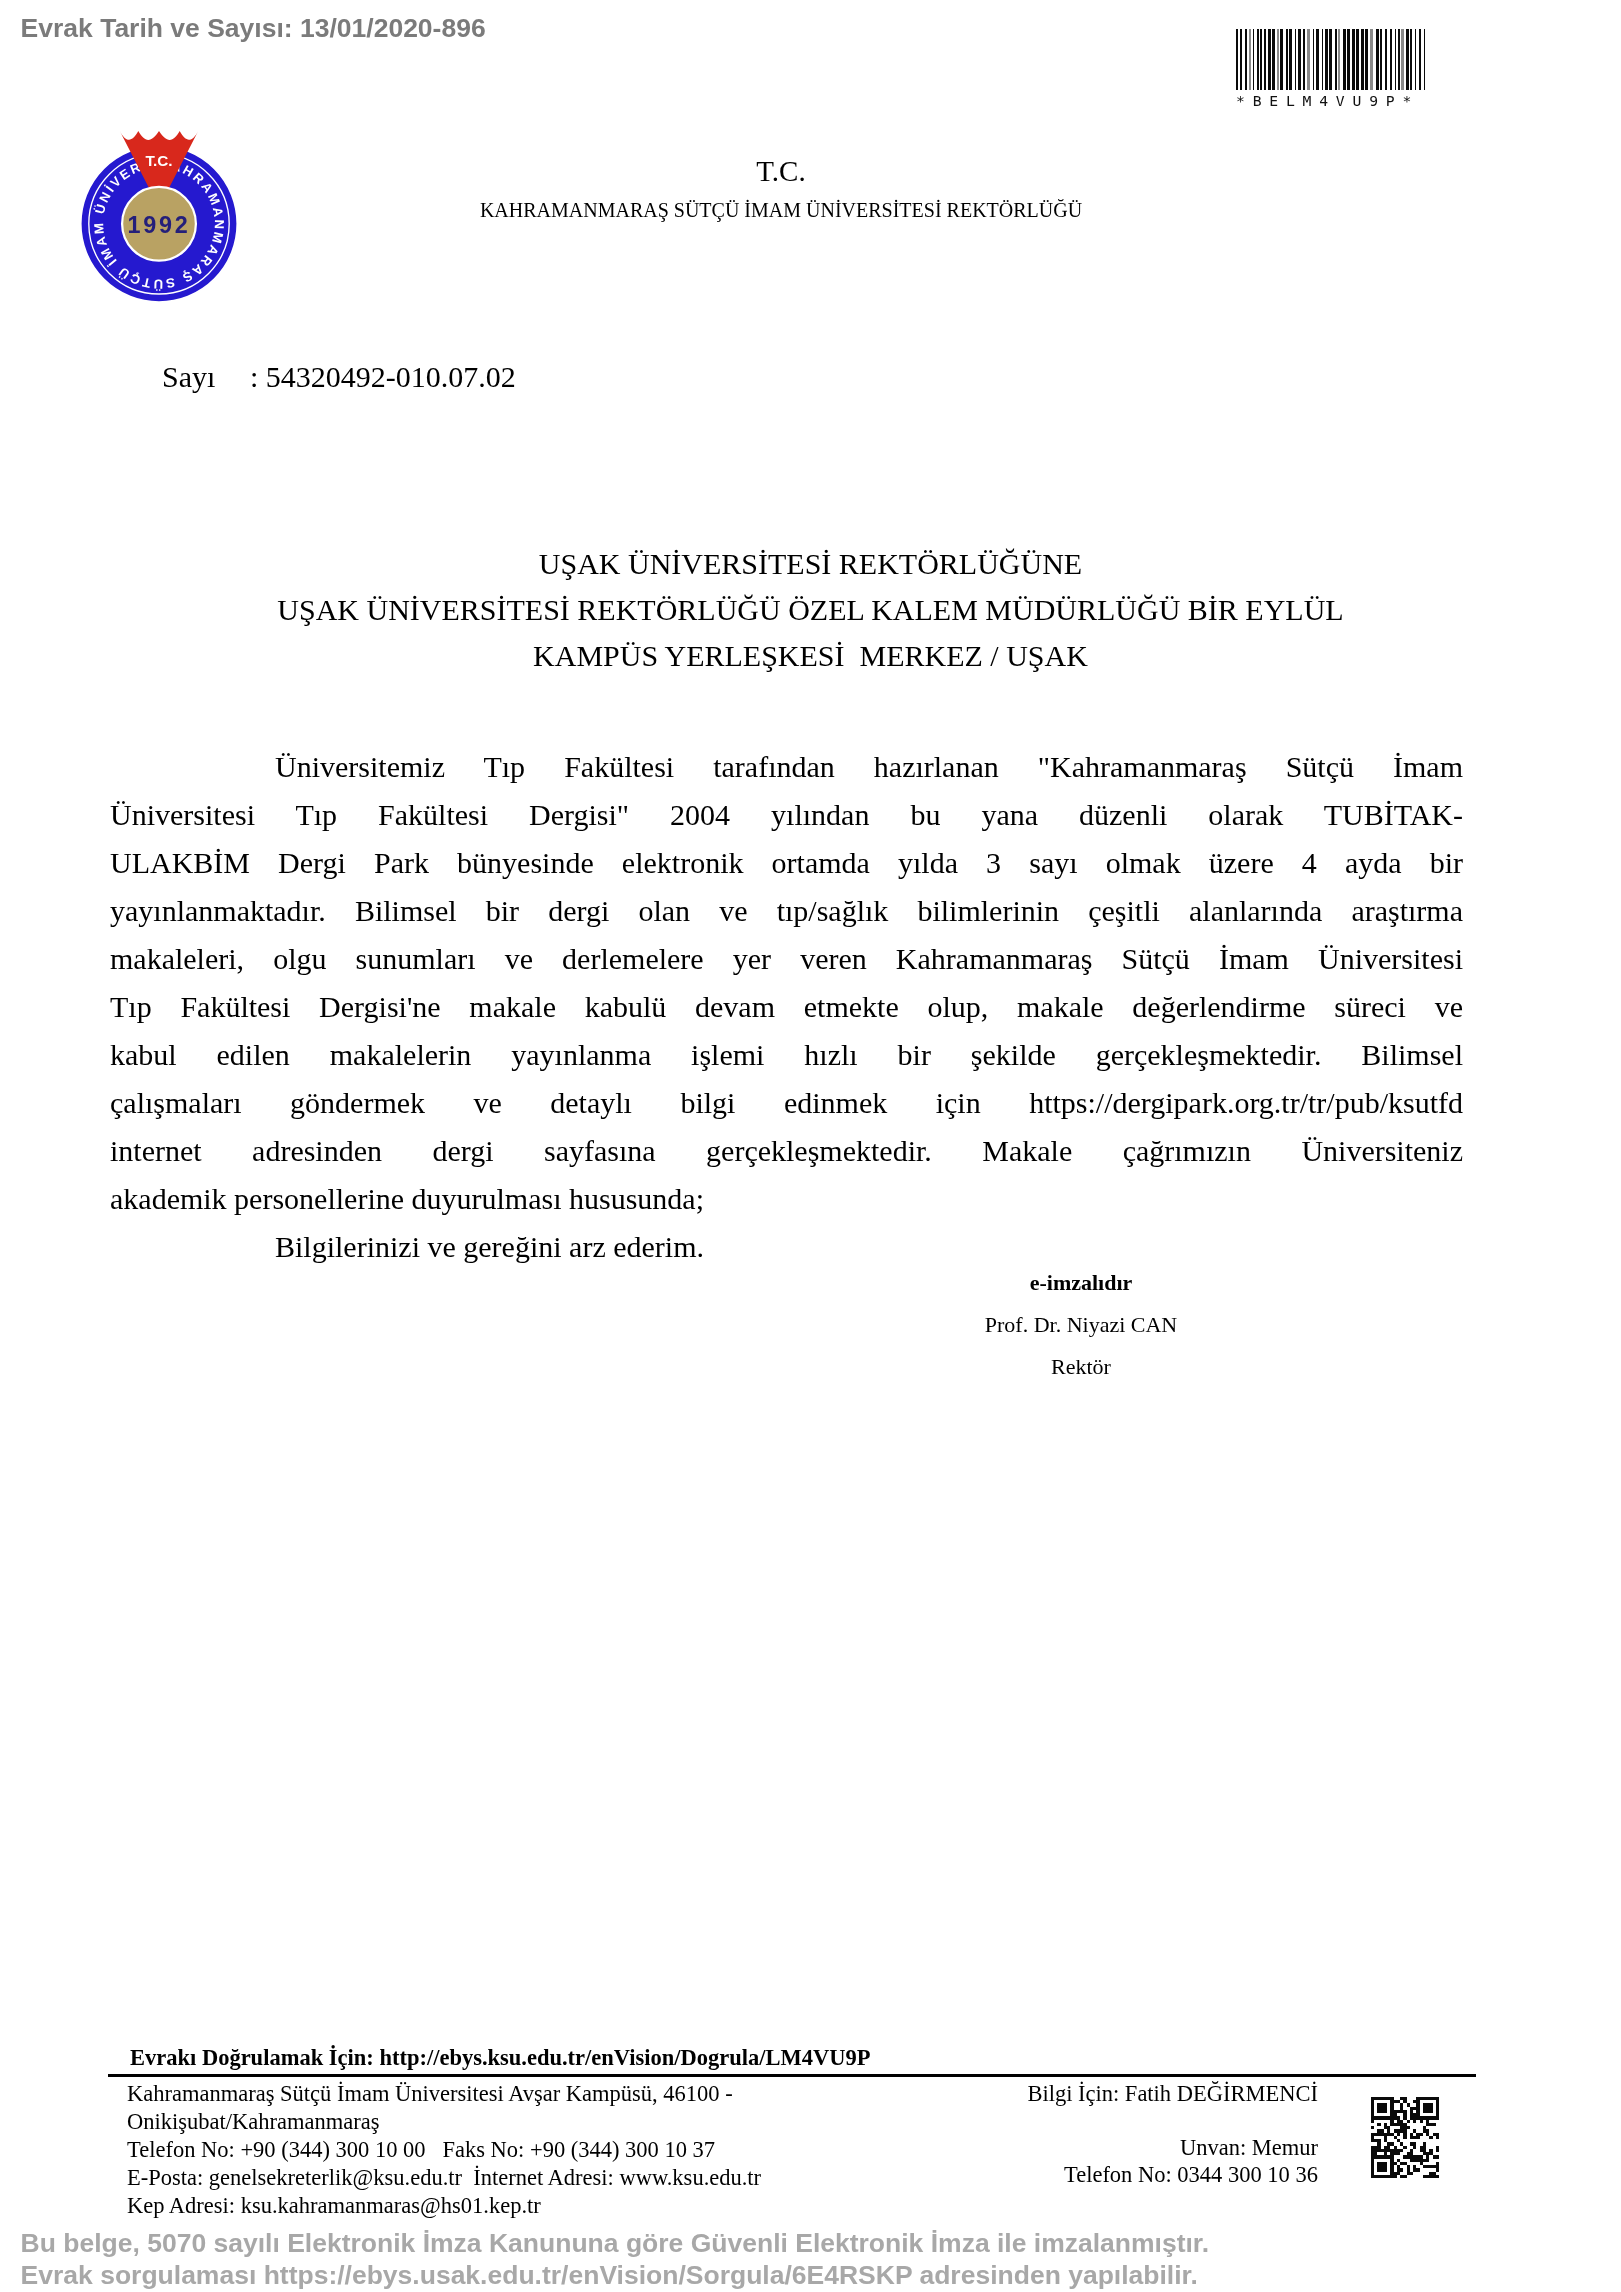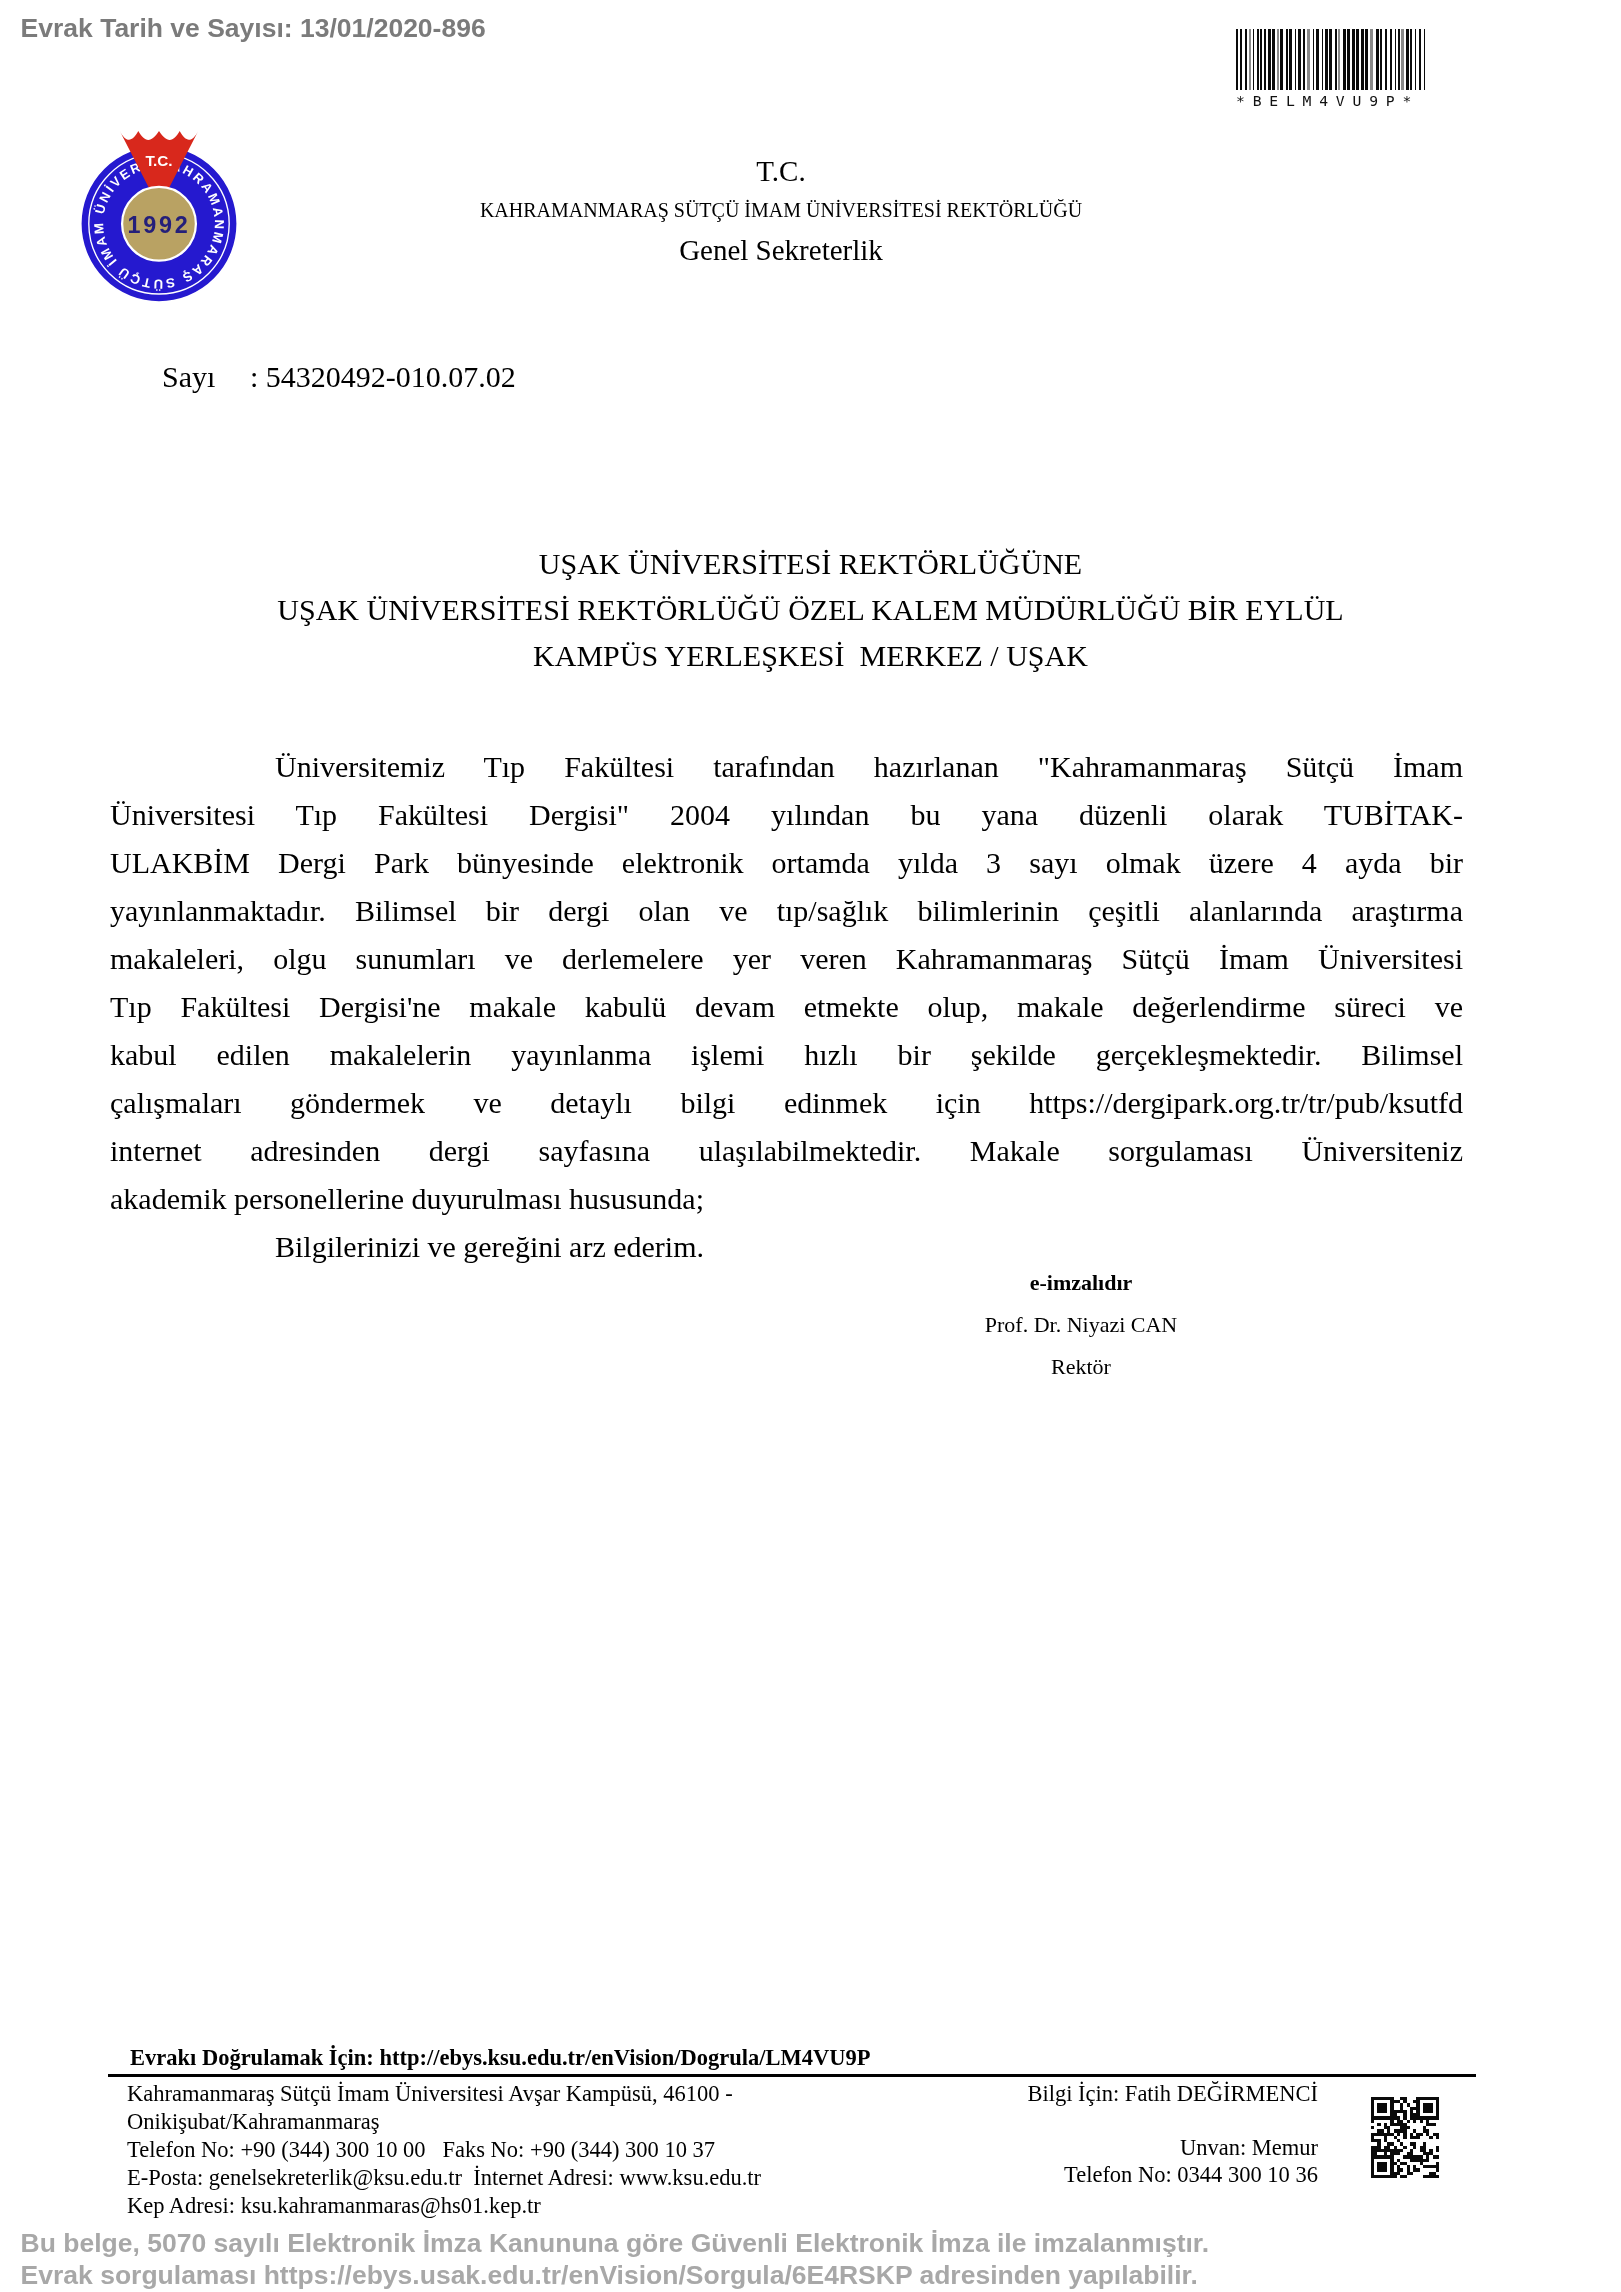--- a/index.html
+++ b/index.html
@@ -179,21 +179,20 @@
       <path d="M56,8 C63,22 70,22 77,9 C84,22 92,22 100,9 C108,22 116,22 123,9 C130,22 137,22 144,8 L103,88 L97,88 Z" fill="#d8281c"></path>
       <text x="100" y="48" text-anchor="middle" font-family="Liberation Sans, sans-serif" font-size="17" font-weight="bold" fill="#ffffff" id="logo-tc">T.C.</text>
       <circle cx="100" cy="112" r="41" fill="#b9a263" stroke="#ffffff" stroke-width="2.5"></circle>
       <text x="100" y="122" text-anchor="middle" font-family="Liberation Sans, sans-serif" font-size="26" font-weight="bold" letter-spacing="3" fill="#241f7a" id="logo-year">1992</text>
     </svg>
   </div>
 
   <div class="letterhead">
     <div class="lh-tc">T.C.</div>
     <div class="lh-org">KAHRAMANMARAŞ SÜTÇÜ İMAM ÜNİVERSİTESİ REKTÖRLÜĞÜ</div>
-    <div class="lh-unit">Genel Sekreterlik</div>
   </div>
 
   <div class="refblock">
     <div><span class="ref-label">Sayı</span><span>: 54320492-010.07.02</span></div>
   </div>
 
   <div class="addressee" id="addressee">
       <div>UŞAK ÜNİVERSİTESİ REKTÖRLÜĞÜNE</div>
       <div>UŞAK ÜNİVERSİTESİ REKTÖRLÜĞÜ ÖZEL KALEM MÜDÜRLÜĞÜ BİR EYLÜL</div>
       <div>KAMPÜS YERLEŞKESİ  MERKEZ / UŞAK</div>
@@ -201,21 +200,21 @@
 
   <div class="letter-body" id="letter-body">
       <div class="body-line j i">Üniversitemiz Tıp Fakültesi tarafından hazırlanan "Kahramanmaraş Sütçü İmam</div>
       <div class="body-line j">Üniversitesi Tıp Fakültesi Dergisi" 2004 yılından bu yana düzenli olarak TUBİTAK-</div>
       <div class="body-line j">ULAKBİM Dergi Park bünyesinde elektronik ortamda yılda 3 sayı olmak üzere 4 ayda bir</div>
       <div class="body-line j">yayınlanmaktadır. Bilimsel bir dergi olan ve tıp/sağlık bilimlerinin çeşitli alanlarında araştırma</div>
       <div class="body-line j">makaleleri, olgu sunumları ve derlemelere yer veren Kahramanmaraş Sütçü İmam Üniversitesi</div>
       <div class="body-line j">Tıp Fakültesi Dergisi'ne makale kabulü devam etmekte olup, makale değerlendirme süreci ve</div>
       <div class="body-line j">kabul edilen makalelerin yayınlanma işlemi hızlı bir şekilde gerçekleşmektedir. Bilimsel</div>
       <div class="body-line j">çalışmaları göndermek ve detaylı bilgi edinmek için https://dergipark.org.tr/tr/pub/ksutfd</div>
-      <div class="body-line j">internet adresinden dergi sayfasına ulaşılabilmektedir. Makale sorgulaması Üniversiteniz</div>
+      <div class="body-line j">internet adresinden dergi sayfasına gerçekleşmektedir. Makale çağrımızın Üniversiteniz</div>
       <div class="body-line">akademik personellerine duyurulması hususunda;</div>
       <div class="body-line i">Bilgilerinizi ve gereğini arz ederim.</div>
     </div>
 
   <div class="signature">
     <div class="sig-esign">e-imzalıdır</div>
     <div>Prof. Dr. Niyazi CAN</div>
     <div>Rektör</div>
   </div>
 

